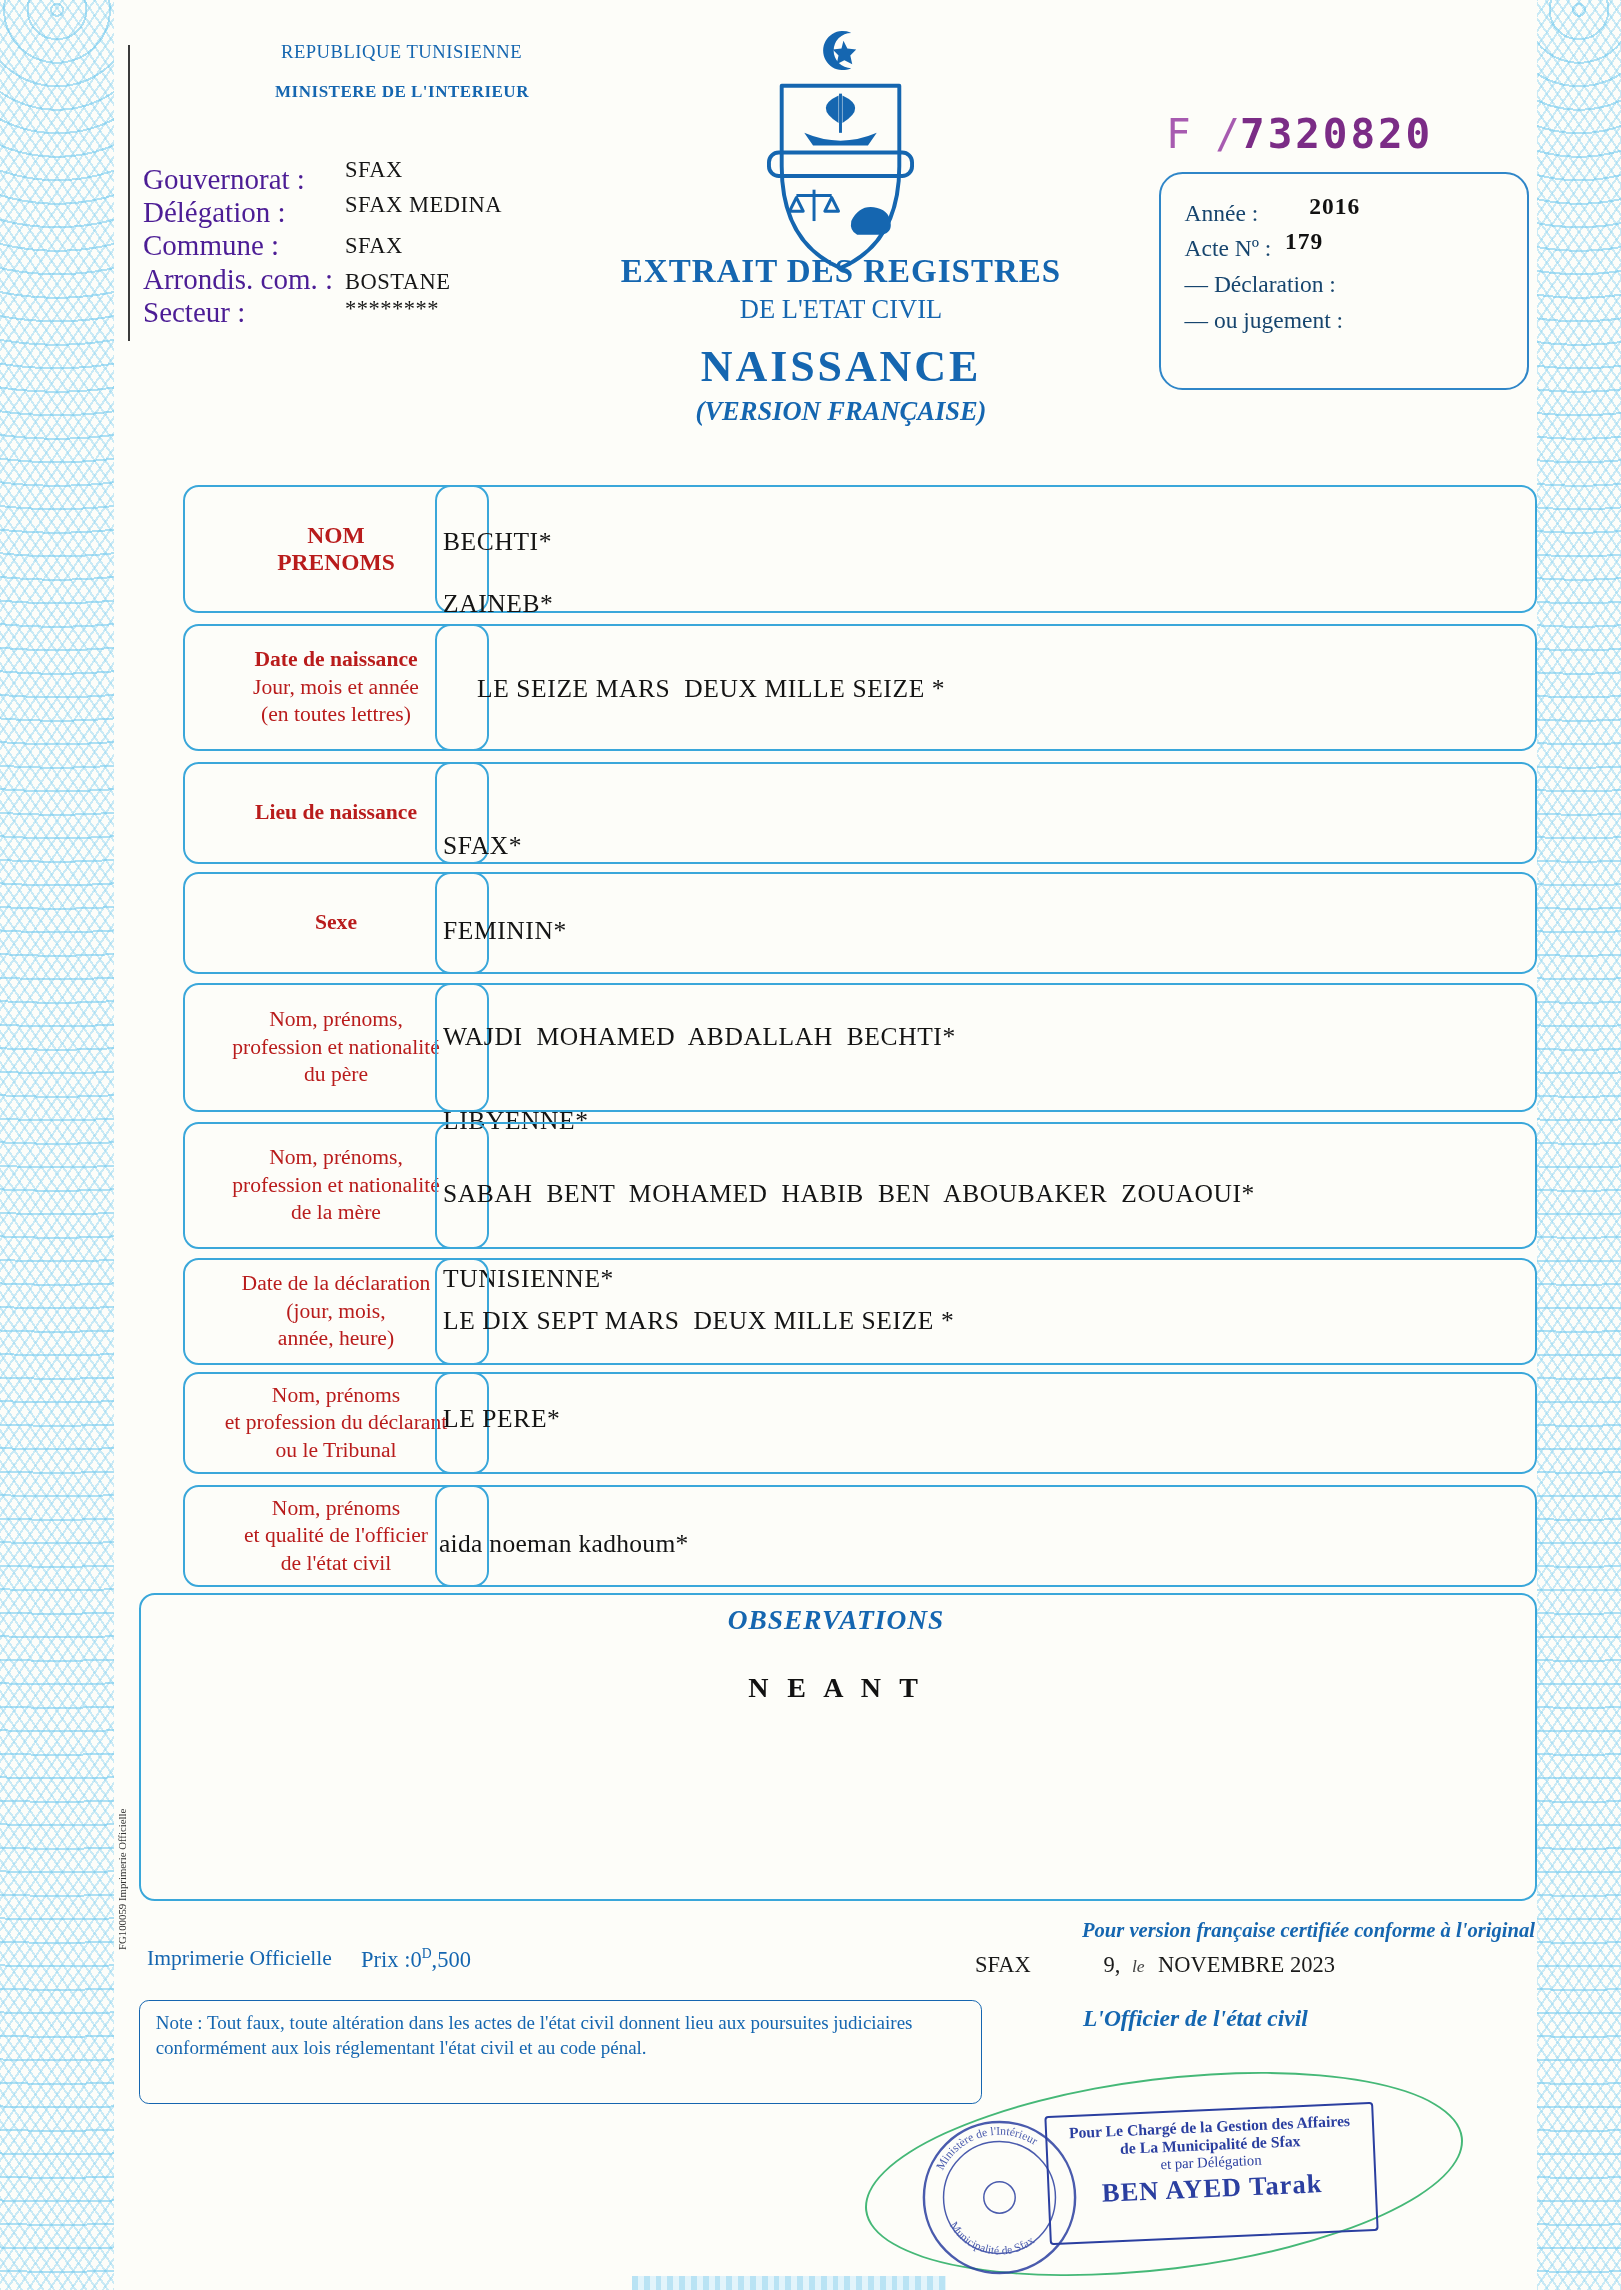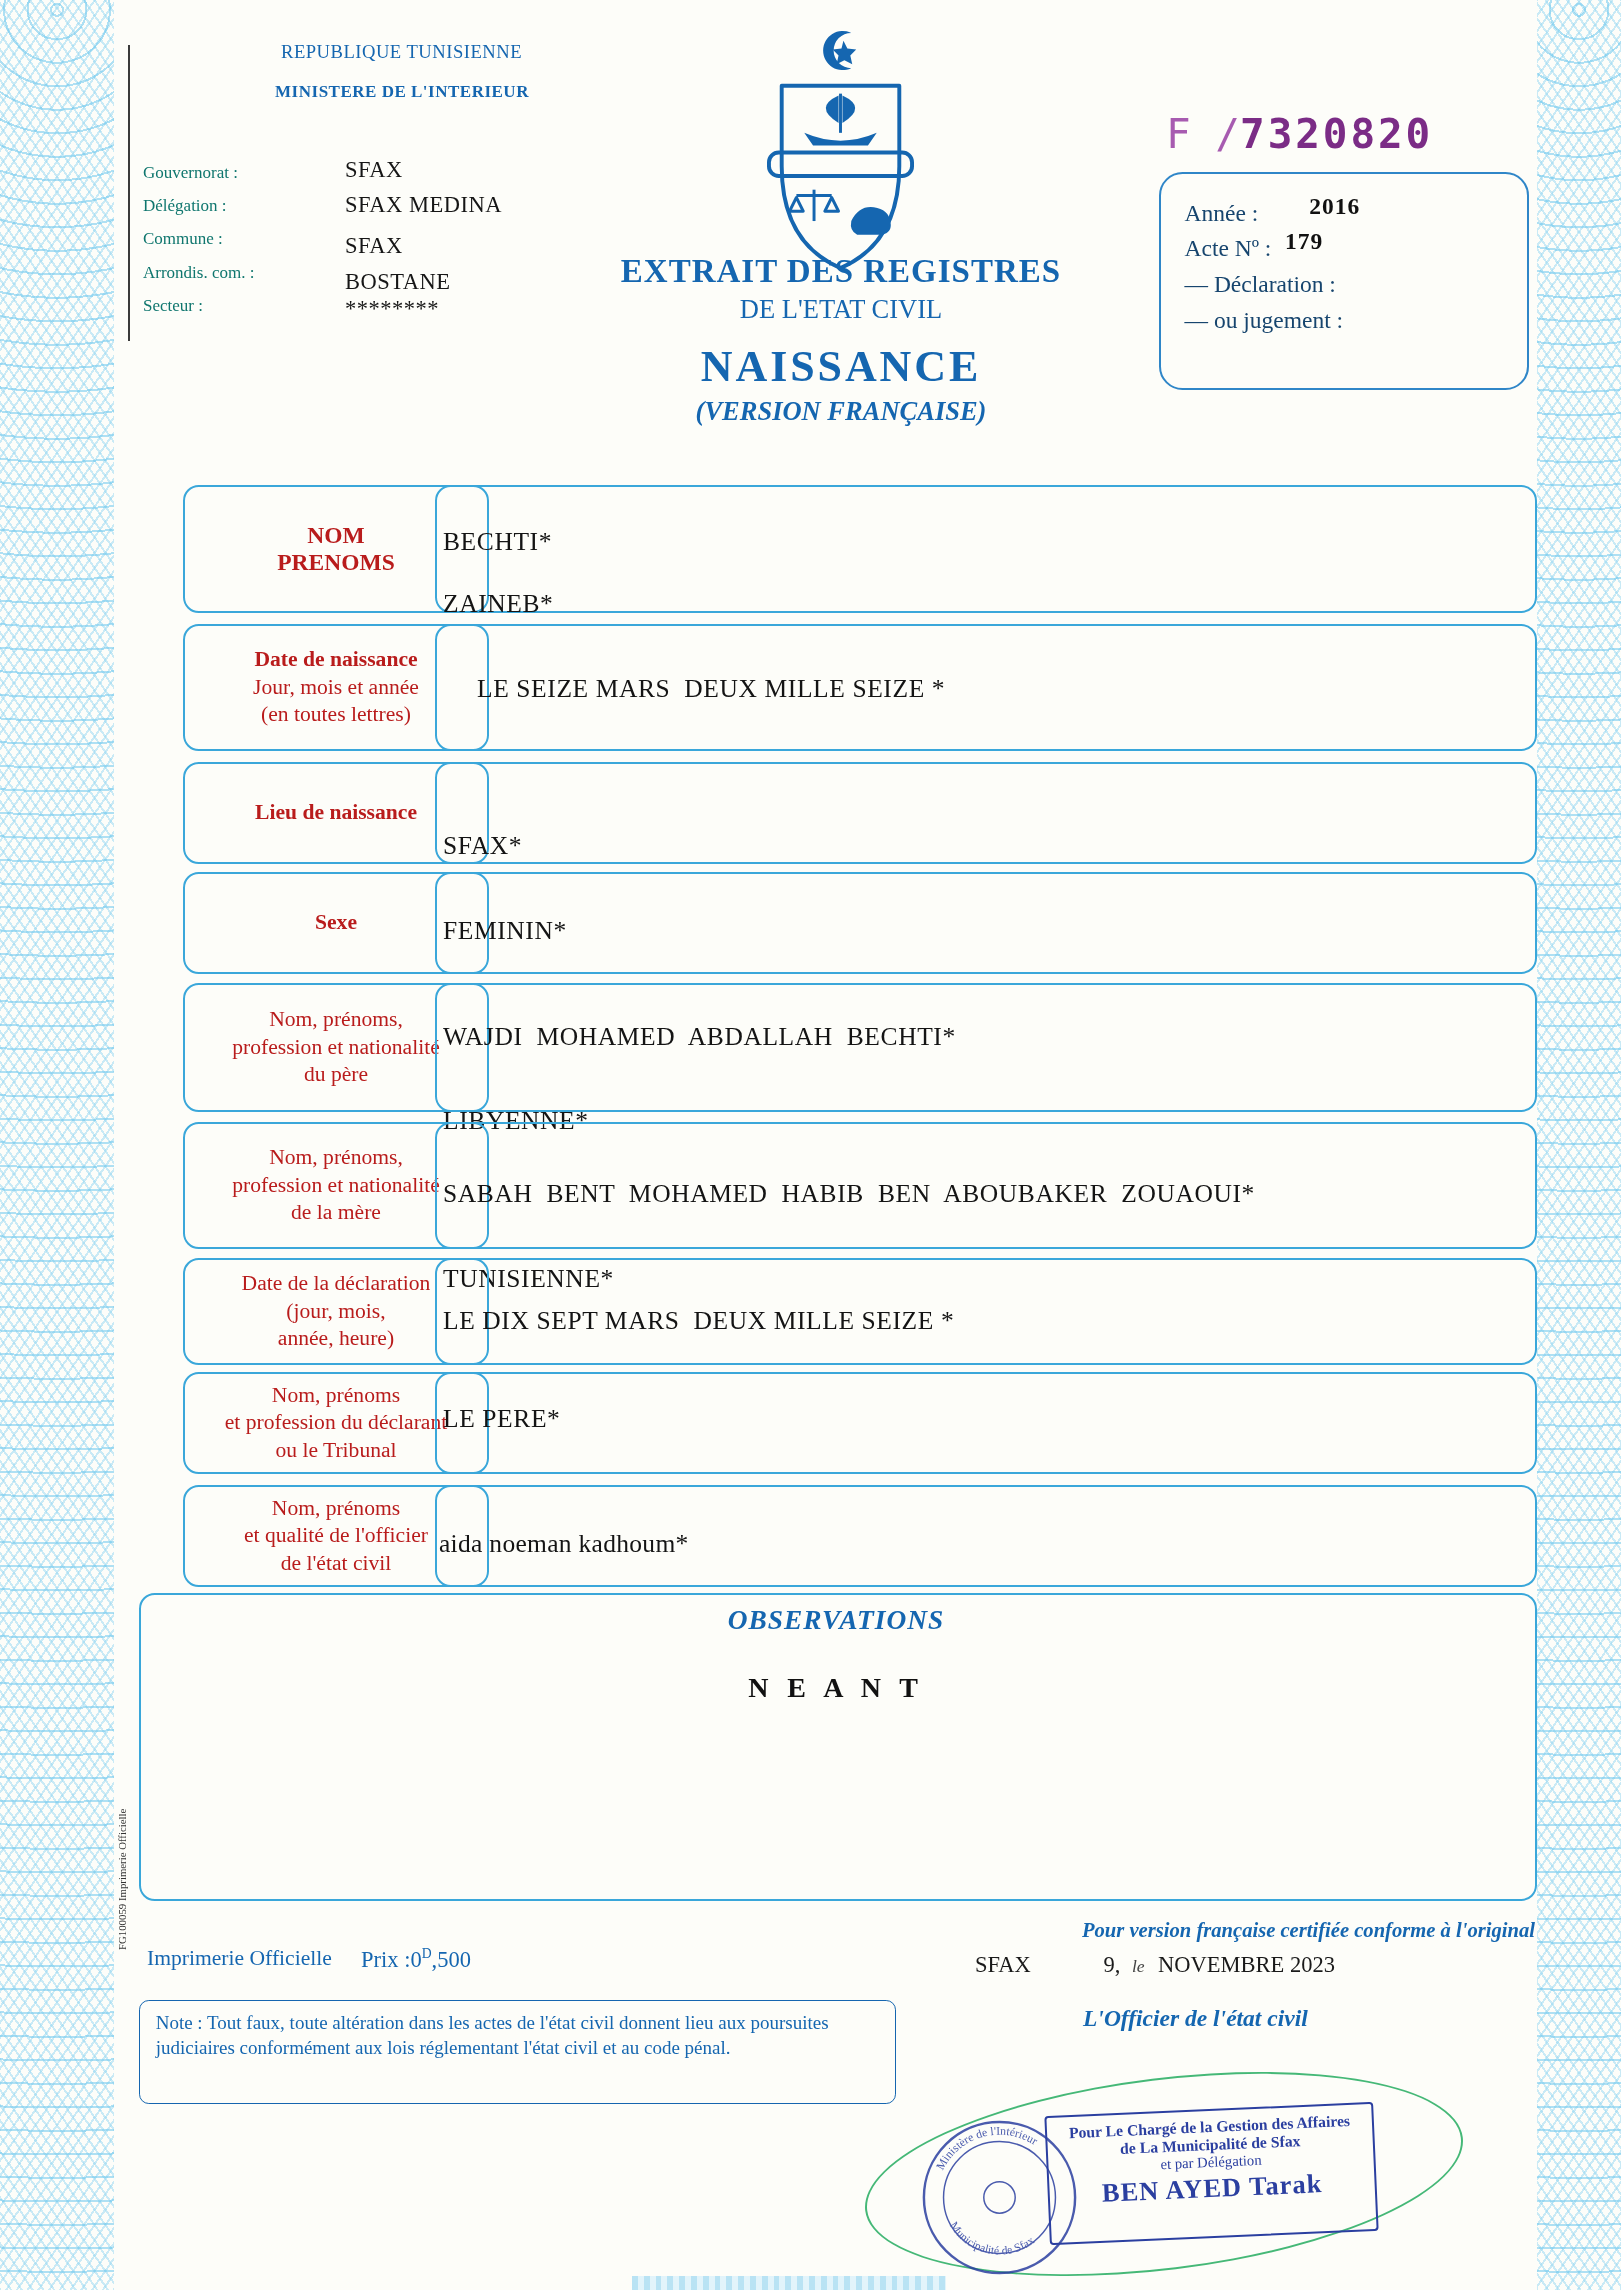--- a/index.html
+++ b/index.html
@@ -15,36 +15,36 @@
   }
   .band-left{left:0;width:114px;}
   .band-right{right:0;width:84px;}
   .bottom-strip{position:absolute;left:632px;top:2276px;width:314px;height:14.7px;
       background:repeating-linear-gradient(90deg,#b9e3f4 0 5.9px,#e2f4fb 5.9px 11.8px);}
   .blue{color:#1566b0;}
   .b{font-weight:bold;}
   .i{font-style:italic;}
   
   .vline{left:128px;top:45px;width:2px;height:296px;background:#3b3b3b;}
-  .adm-label{font-size:17px;color:#0f766e;}
+  .adm-label{font-size:29px;color:#4c1d95;}
   .adm-value{font-size:22.5px;color:#161616;letter-spacing:0.5px;}
   
   .labelbox{left:139px;width:302px;border:2.5px solid #3aa7da;border-radius:15.7px;
       display:flex;flex-direction:column;justify-content:center;align-items:center;
       text-align:center;color:#b91c1c;font-size:21.6px;line-height:27.4px;margin-left:44px;}
   .valuebox{left:435px;width:1098px;border:2.5px solid #3aa7da;border-radius:15.7px;}
   .val{font-size:25.5px;color:#141414;white-space:pre;letter-spacing:0.6px;}
   .obsbox{left:139px;top:1593px;width:1394px;height:304px;border:2.5px solid #3aa7da;border-radius:15.7px;}
   
   .actebox{left:1159px;top:172px;width:370px;height:218px;border:2px solid #2f86c8;border-radius:23.5px;
       padding:25.5px 0 0 23.5px;box-sizing:border-box;font-size:23.5px;color:#17456e;}
   .actebox .line{margin-bottom:8.8px;}
   .raised{display:inline-block;transform:translateY(-6.9px);color:#111;font-weight:bold;letter-spacing:1px;}
   
-  .notebox{left:139px;top:2000px;width:757px;height:104px;border:1.8px solid #1566b0;border-radius:9.8px;
+  .notebox{left:139px;top:2000px;width:843px;height:104px;border:1.8px solid #1566b0;border-radius:9.8px;
       box-sizing:border-box;padding:8.8px 15.7px;font-size:19px;line-height:1.35;color:#1566b0;}
   .sidecode{left:116px;top:1950px;font-size:10.8px;color:#333;transform:rotate(-90deg);transform-origin:left top;white-space:nowrap;}
   .green-ellipse{left:863px;top:2078px;width:598px;height:188px;border:2.5px solid #45b877;
       border-radius:50%;transform:rotate(-7deg);}
   .rect-stamp{left:1047px;top:2109px;width:329px;height:129px;border:2.9px solid #2b3fa0;border-radius:3.9px;
       transform:rotate(-2.5deg);box-sizing:border-box;padding-top:6.9px;text-align:center;color:#2b3fa0;}
   .rect-stamp .l1{font-size:15.7px;font-weight:bold;}
   .rect-stamp .l2{font-size:15.7px;font-weight:bold;}
   .rect-stamp .l3{font-size:14.7px;}
   .rect-stamp .l4{font-size:26.5px;font-weight:bold;letter-spacing:1px;margin-top:2px;}

